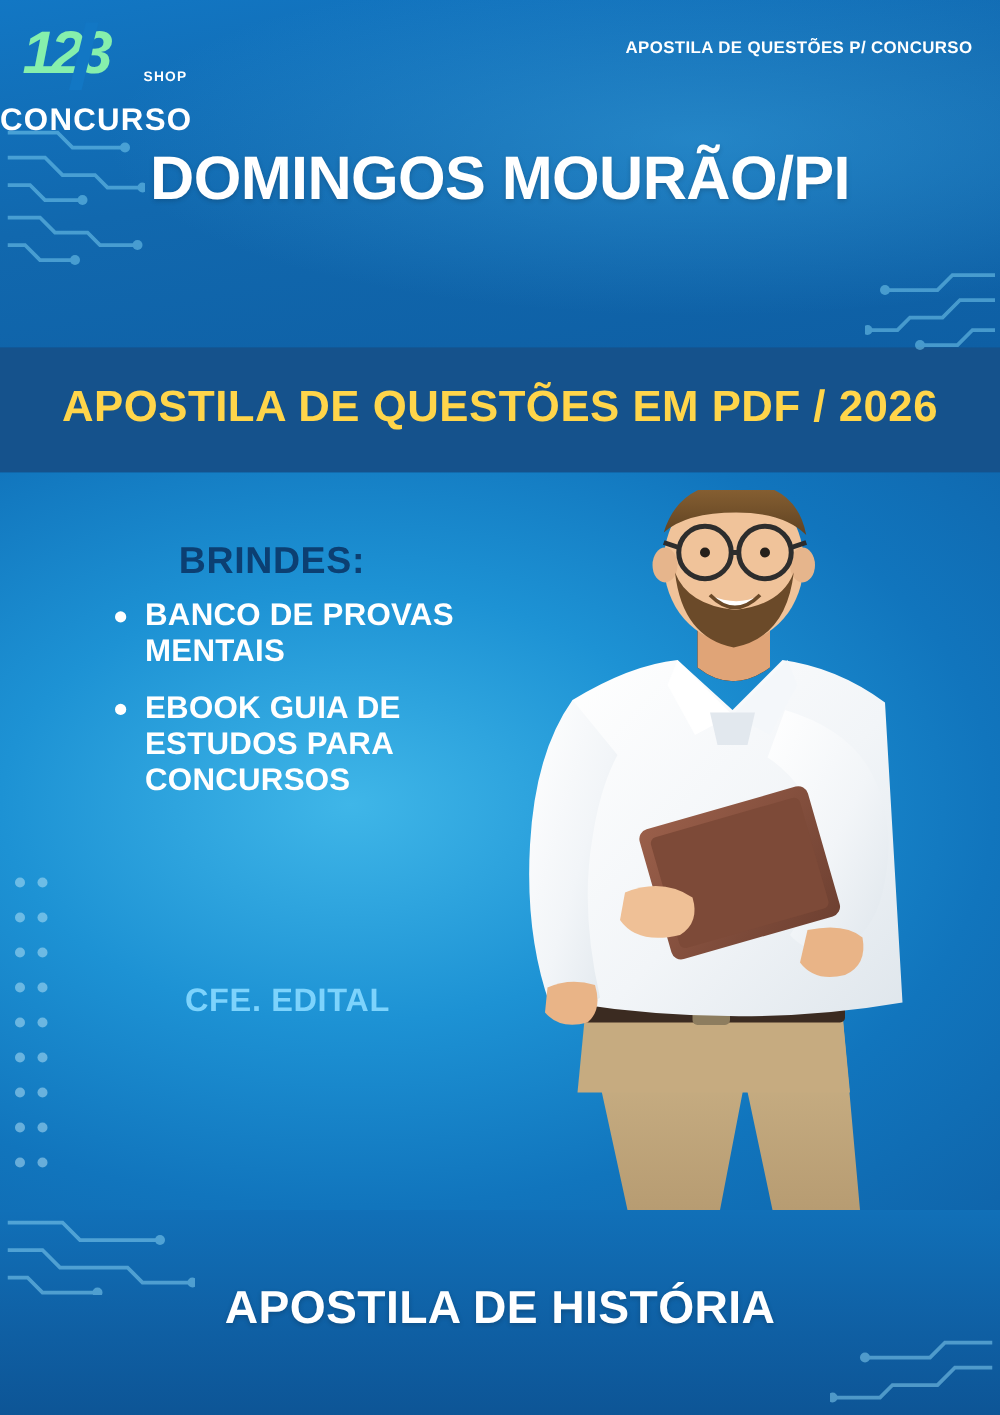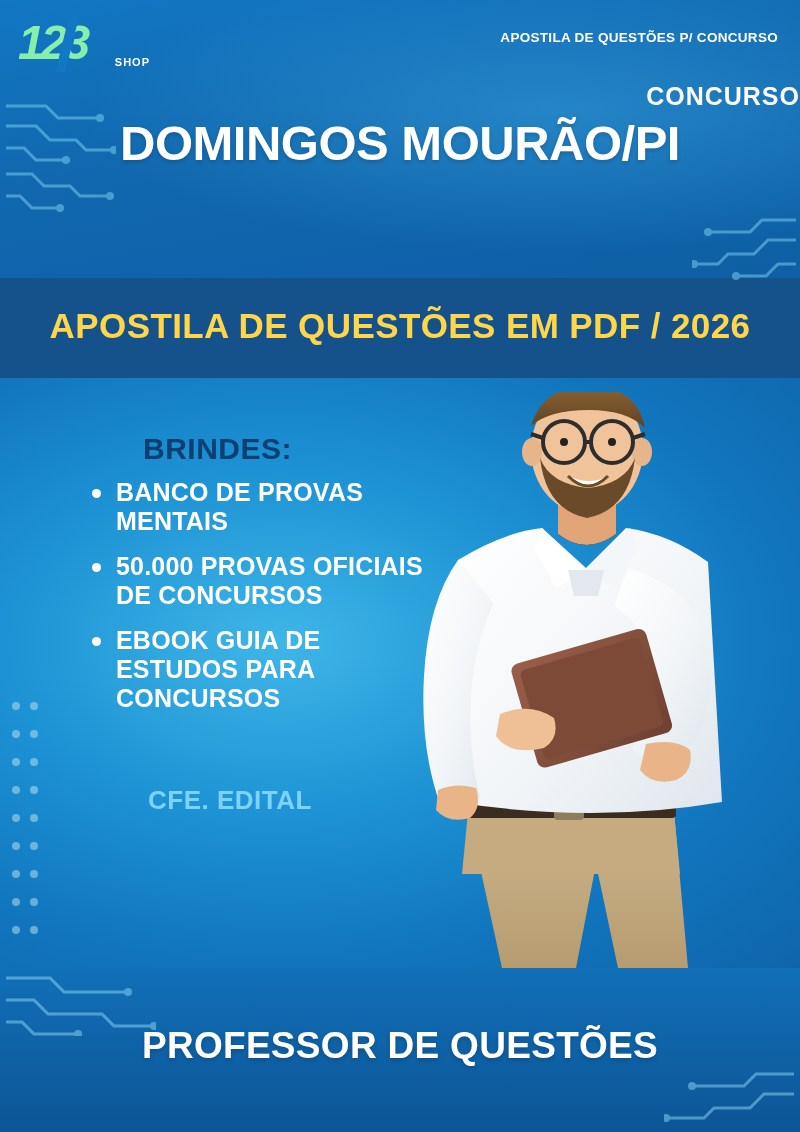--- a/index.html
+++ b/index.html
@@ -70,21 +70,21 @@
 
   .tagline {
     position: absolute; right: 22px; top: 30px;
     font-size: 13.5px; font-weight: bold; color: #ffffff;
     letter-spacing: 0.3px;
     text-transform: uppercase;
   }
 
   
   .kicker {
-    position: absolute; left: 0; top: 82px; width: 800px; text-align: right;
+    position: absolute; left: 0; top: 82px; width: 800px; text-align: left;
     color: #fff; font-size: 25px; font-weight: bold; letter-spacing: 1px;
   }
   .title {
     position: absolute; left: 0; top: 116px; width: 800px; text-align: center;
     color: #ffffff; font-weight: bold;
     font-size: 51px; line-height: 54px; letter-spacing: -0.5px;
     text-shadow: 0 2px 4px rgba(0,0,0,0.18);
   }
   .title .l2 { display: block; font-size: 49px; }
 
@@ -241,21 +241,20 @@
   <div class="kicker">CONCURSO</div>
   <div class="title">
     <span class="l2">DOMINGOS MOURÃO/PI</span>
   </div>
 
   <div class="strip-text">APOSTILA DE QUESTÕES EM PDF / 2026</div>
 
   <div class="brindes-head">BRINDES:</div>
   <ul class="bullets">
     <li>BANCO DE PROVAS MENTAIS</li>
-    <li>50.000 PROVAS OFICIAIS DE CONCURSOS</li>
     <li>EBOOK GUIA DE ESTUDOS PARA CONCURSOS</li>
   </ul>
 
   <div class="cfe-head">CFE. EDITAL</div>
 
   <div class="person">
     <svg width="430" height="576" viewBox="0 0 430 576">
       <defs>
         <linearGradient id="shirt" x1="0" y1="0" x2="1" y2="1">
           <stop offset="0%" stop-color="#ffffff"></stop>
@@ -323,15 +322,15 @@
       </g>
 
       <ellipse cx="192" cy="50" rx="4" ry="4" fill="#25201b"></ellipse>
       <ellipse cx="240" cy="50" rx="4" ry="4" fill="#25201b"></ellipse>
 
       <path d="M196 84 q20 18 40 0 q-18 10 -40 0 z" fill="#ffffff"></path>
       <path d="M196 84 q20 20 40 0" fill="none" stroke="#6b4a29" stroke-width="3"></path>
     </svg>
   </div>
 
-  <div class="footer-text">PROFESSOR DE QUESTÕES</div>
+  <div class="footer-text">APOSTILA DE HISTÓRIA</div>
 
 </div>
 
 </body></html>

